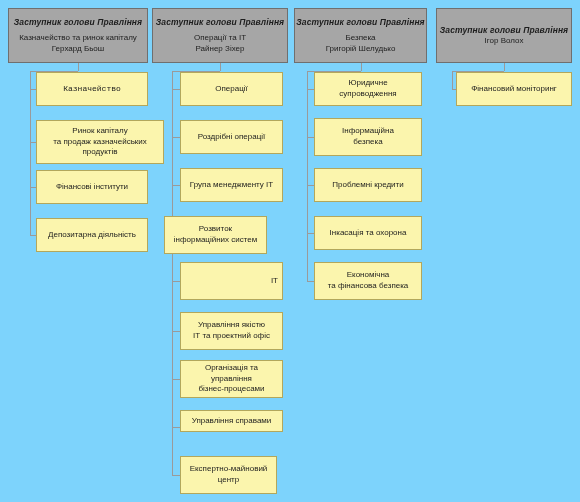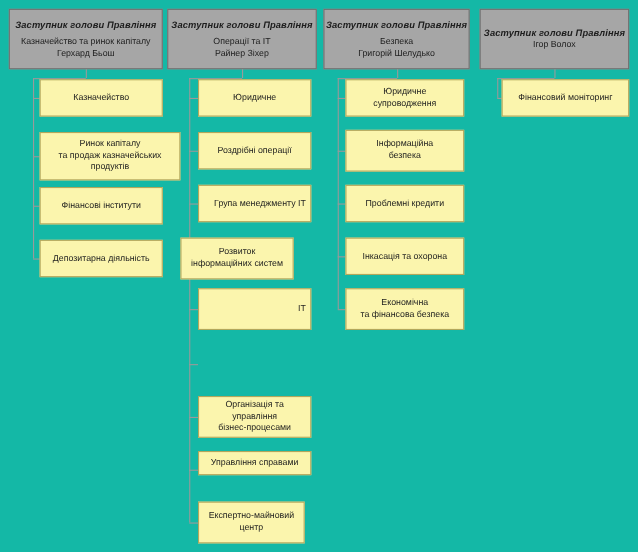--- a/index.html
+++ b/index.html
@@ -9,21 +9,21 @@
     background: #ffffff;
   }
   body {
     font-family: "Liberation Sans", "DejaVu Sans", sans-serif;
     color: #2b2b2b;
   }
   #chart-root {
     position: relative;
     width: 580px;
     height: 502px;
-    background: #14b8a6;
+    background: #7dd3fc;
     overflow: hidden;
   }
   .head-box {
     position: absolute;
     box-sizing: border-box;
     background: #a6a6a6;
     border: 1px solid #6f6f6f;
     display: flex;
     flex-direction: column;
     align-items: center;
@@ -85,21 +85,21 @@
 <div id="chart-root">
     <div class="head-box" style="left: 8px; top: 8px; width: 140px; height: 55px;">
       <div class="head-title">Заступник голови Правління</div>
       <div class="head-sub">Казначейство та ринок капіталу</div>
       <div class="head-name">Герхард Бьош</div>
     </div>
     <div class="conn-v" style="left: 78px; top: 63px; height: 8px;"></div>
     <div class="conn-h" style="left: 30px; top: 71px; width: 48px;"></div>
     <div class="conn-v" style="left: 30px; top: 71px; height: 164px;"></div>
     <div class="conn-h" style="left: 30px; top: 89px; width: 6px;"></div>
-    <div class="node-box" style="left: 36px; top: 72px; width: 112px; height: 34px;">
+    <div class="node-box" style="left: 36px; top: 72px; width: 112px; height: 34px; font-family: Liberation Mono, monospace;">
       <div class="node-label">Казначейство</div>
     </div>
     <div class="conn-h" style="left: 30px; top: 142px; width: 6px;"></div>
     <div class="node-box" style="left: 36px; top: 120px; width: 128px; height: 44px; text-align: center;">
       <div class="node-label">Ринок капіталу<br>та продаж казначейських<br>продуктів</div>
     </div>
     <div class="conn-h" style="left: 30px; top: 187px; width: 6px;"></div>
     <div class="node-box" style="left: 36px; top: 170px; width: 112px; height: 34px;">
       <div class="node-label">Фінансові інститути</div>
     </div>
@@ -110,39 +110,42 @@
     <div class="head-box" style="left: 152px; top: 8px; width: 136px; height: 55px;">
       <div class="head-title">Заступник голови Правління</div>
       <div class="head-sub">Операції та  ІТ</div>
       <div class="head-name">Райнер Зіхер</div>
     </div>
     <div class="conn-v" style="left: 220px; top: 63px; height: 8px;"></div>
     <div class="conn-h" style="left: 172px; top: 71px; width: 48px;"></div>
     <div class="conn-v" style="left: 172px; top: 71px; height: 404px;"></div>
     <div class="conn-h" style="left: 172px; top: 89px; width: 8px;"></div>
     <div class="node-box" style="left: 180px; top: 72px; width: 103px; height: 34px;">
-      <div class="node-label">Юридичне</div>
+      <div class="node-label">Операції</div>
     </div>
     <div class="conn-h" style="left: 172px; top: 137px; width: 8px;"></div>
     <div class="node-box" style="left: 180px; top: 120px; width: 103px; height: 34px;">
       <div class="node-label">Роздрібні операції</div>
     </div>
     <div class="conn-h" style="left: 172px; top: 185px; width: 8px;"></div>
-    <div class="node-box" style="left: 180px; top: 168px; width: 103px; height: 34px; justify-content: flex-end;">
+    <div class="node-box" style="left: 180px; top: 168px; width: 103px; height: 34px;">
       <div class="node-label">Група менеджменту ІТ</div>
     </div>
     <div class="conn-h" style="left: 172px; top: 235px; width: 8px;"></div>
     <div class="node-box" style="left: 164px; top: 216px; width: 103px; height: 38px; align-items: center;">
       <div class="node-label">Розвиток<br>інформаційних систем</div>
     </div>
     <div class="conn-h" style="left: 172px; top: 281px; width: 8px;"></div>
     <div class="node-box" style="left: 180px; top: 262px; width: 103px; height: 38px; justify-content: flex-end;">
       <div class="node-label">ІТ</div>
     </div>
     <div class="conn-h" style="left: 172px; top: 331px; width: 8px;"></div>
+    <div class="node-box" style="left: 180px; top: 312px; width: 103px; height: 38px;">
+      <div class="node-label">Управління якістю<br>ІТ  та проектний офіс</div>
+    </div>
     <div class="conn-h" style="left: 172px; top: 379px; width: 8px;"></div>
     <div class="node-box" style="left: 180px; top: 360px; width: 103px; height: 38px;">
       <div class="node-label">Організація та управління<br>бізнес-процесами</div>
     </div>
     <div class="conn-h" style="left: 172px; top: 427px; width: 8px;"></div>
     <div class="node-box" style="left: 180px; top: 410px; width: 103px; height: 22px;">
       <div class="node-label">Управління справами</div>
     </div>
     <div class="conn-h" style="left: 172px; top: 475px; width: 8px;"></div>
     <div class="node-box" style="left: 180px; top: 456px; width: 97px; height: 38px;">

